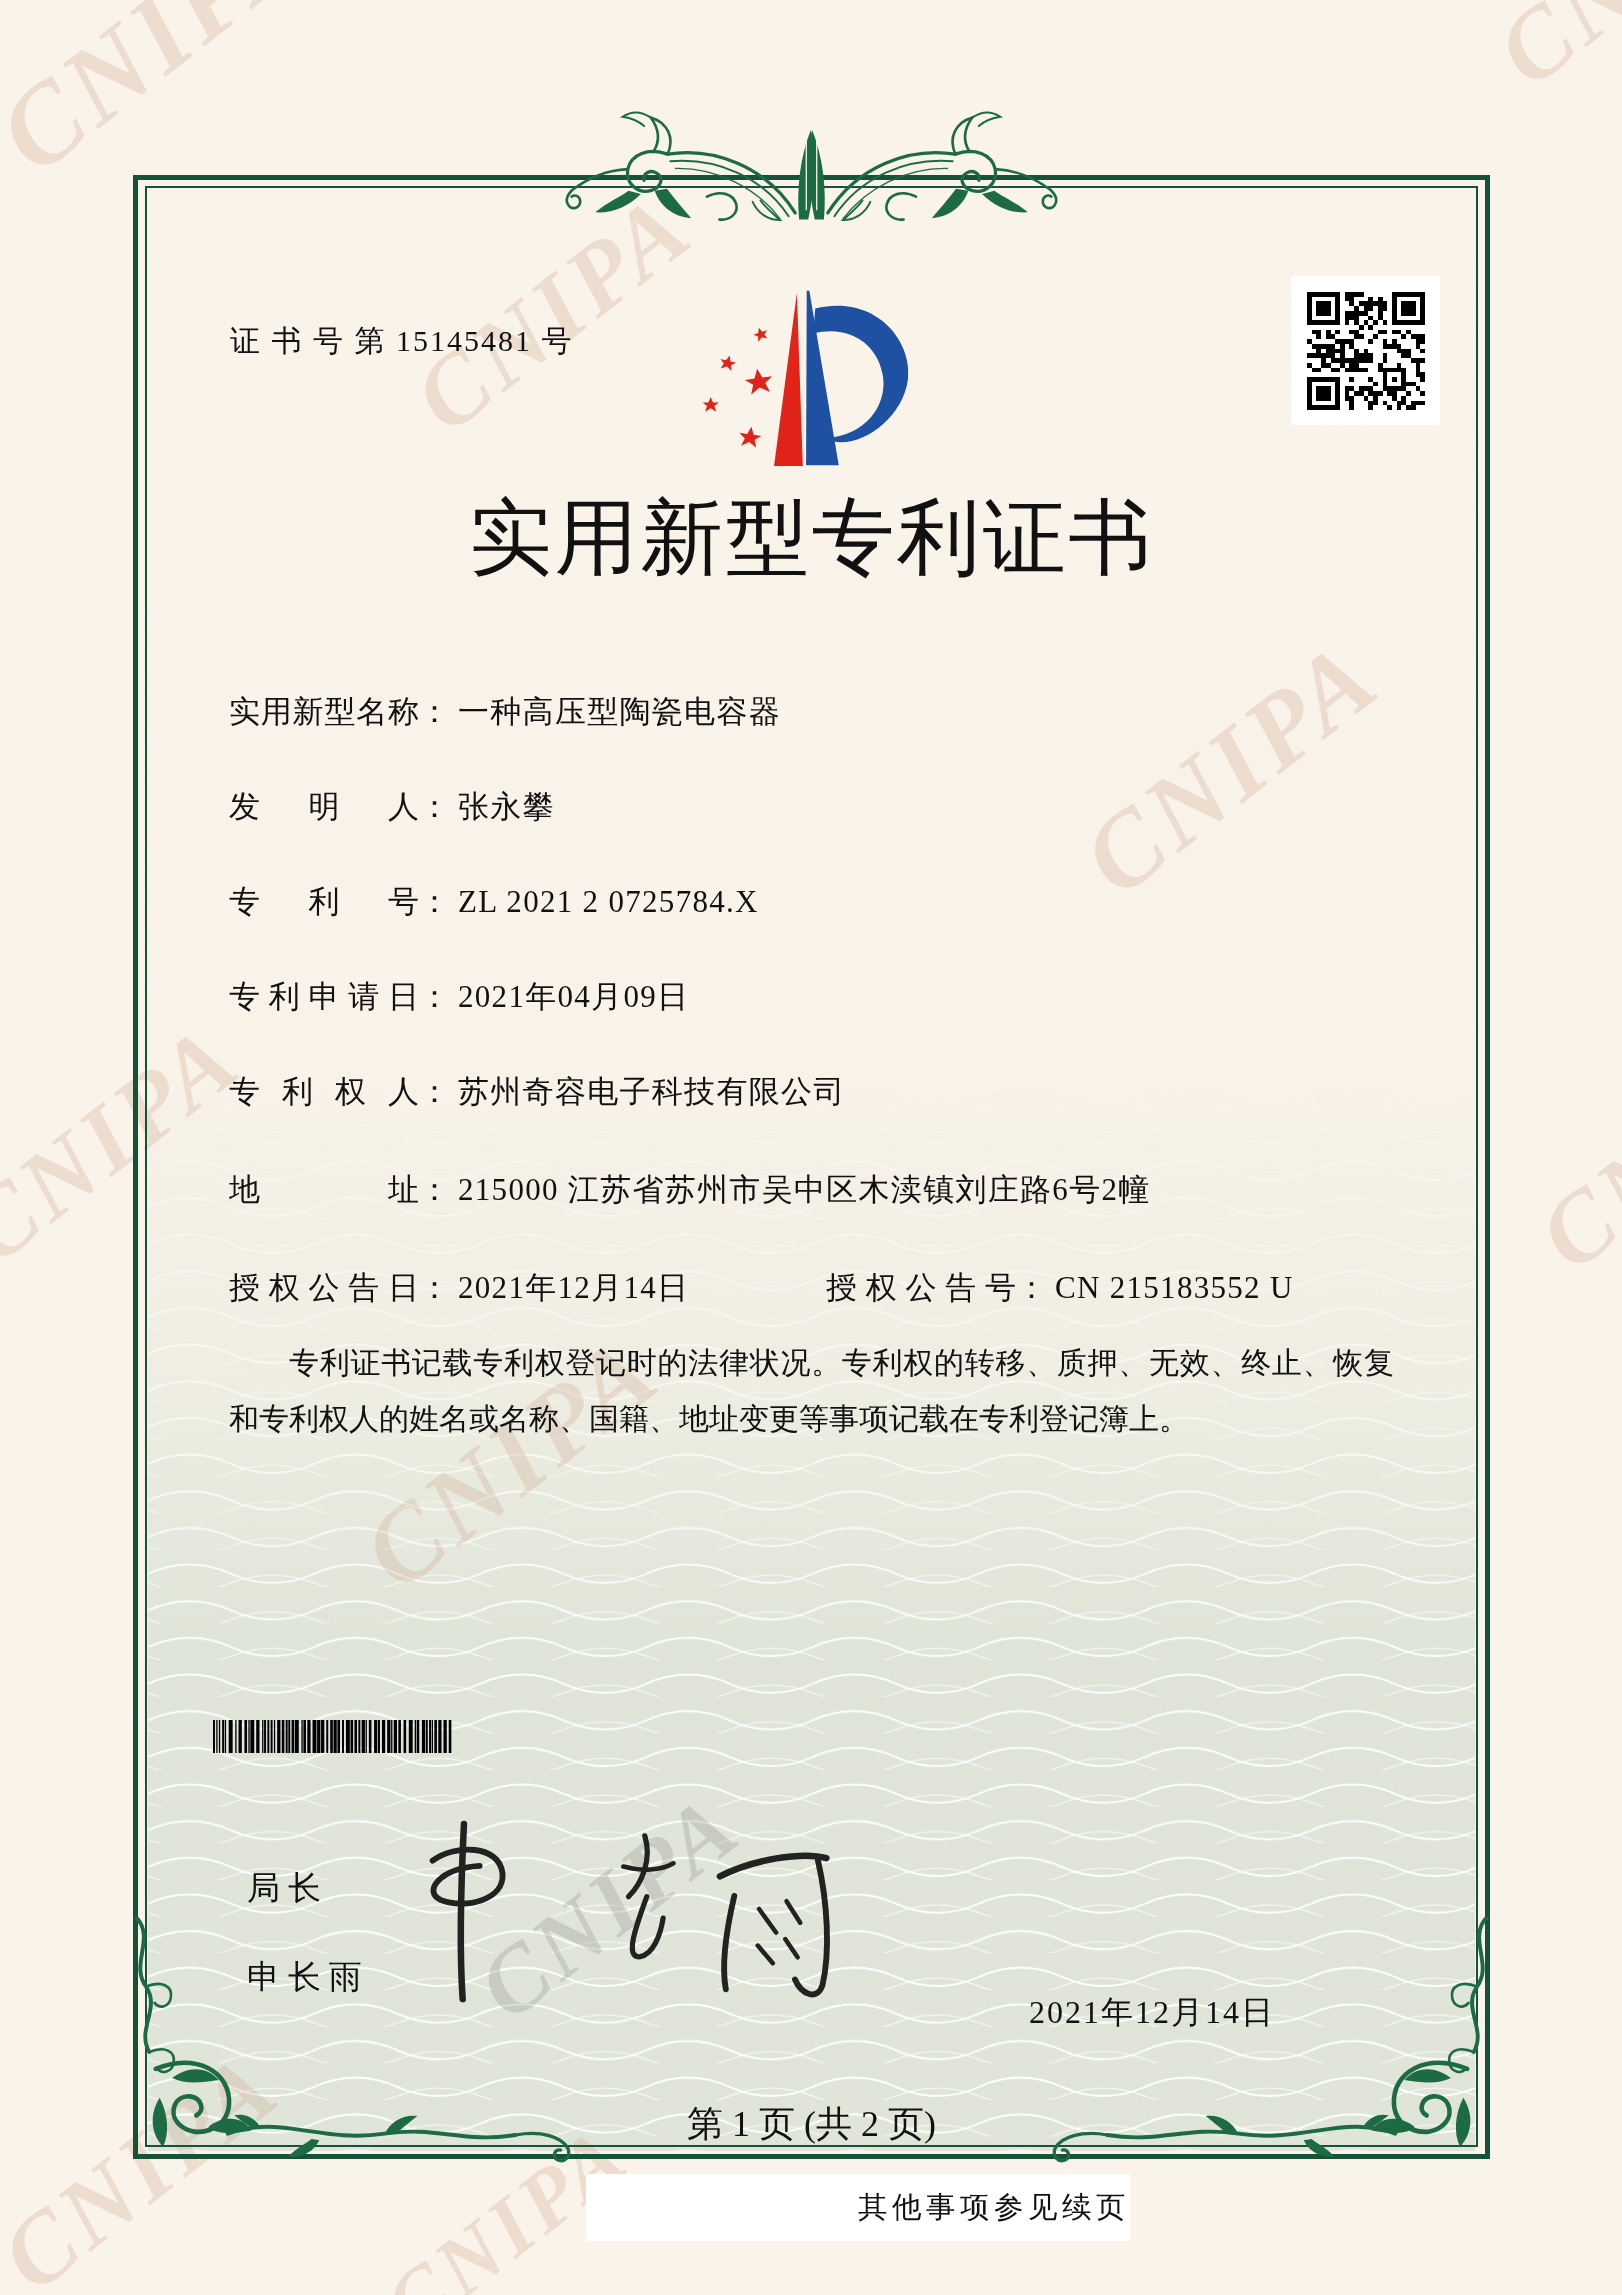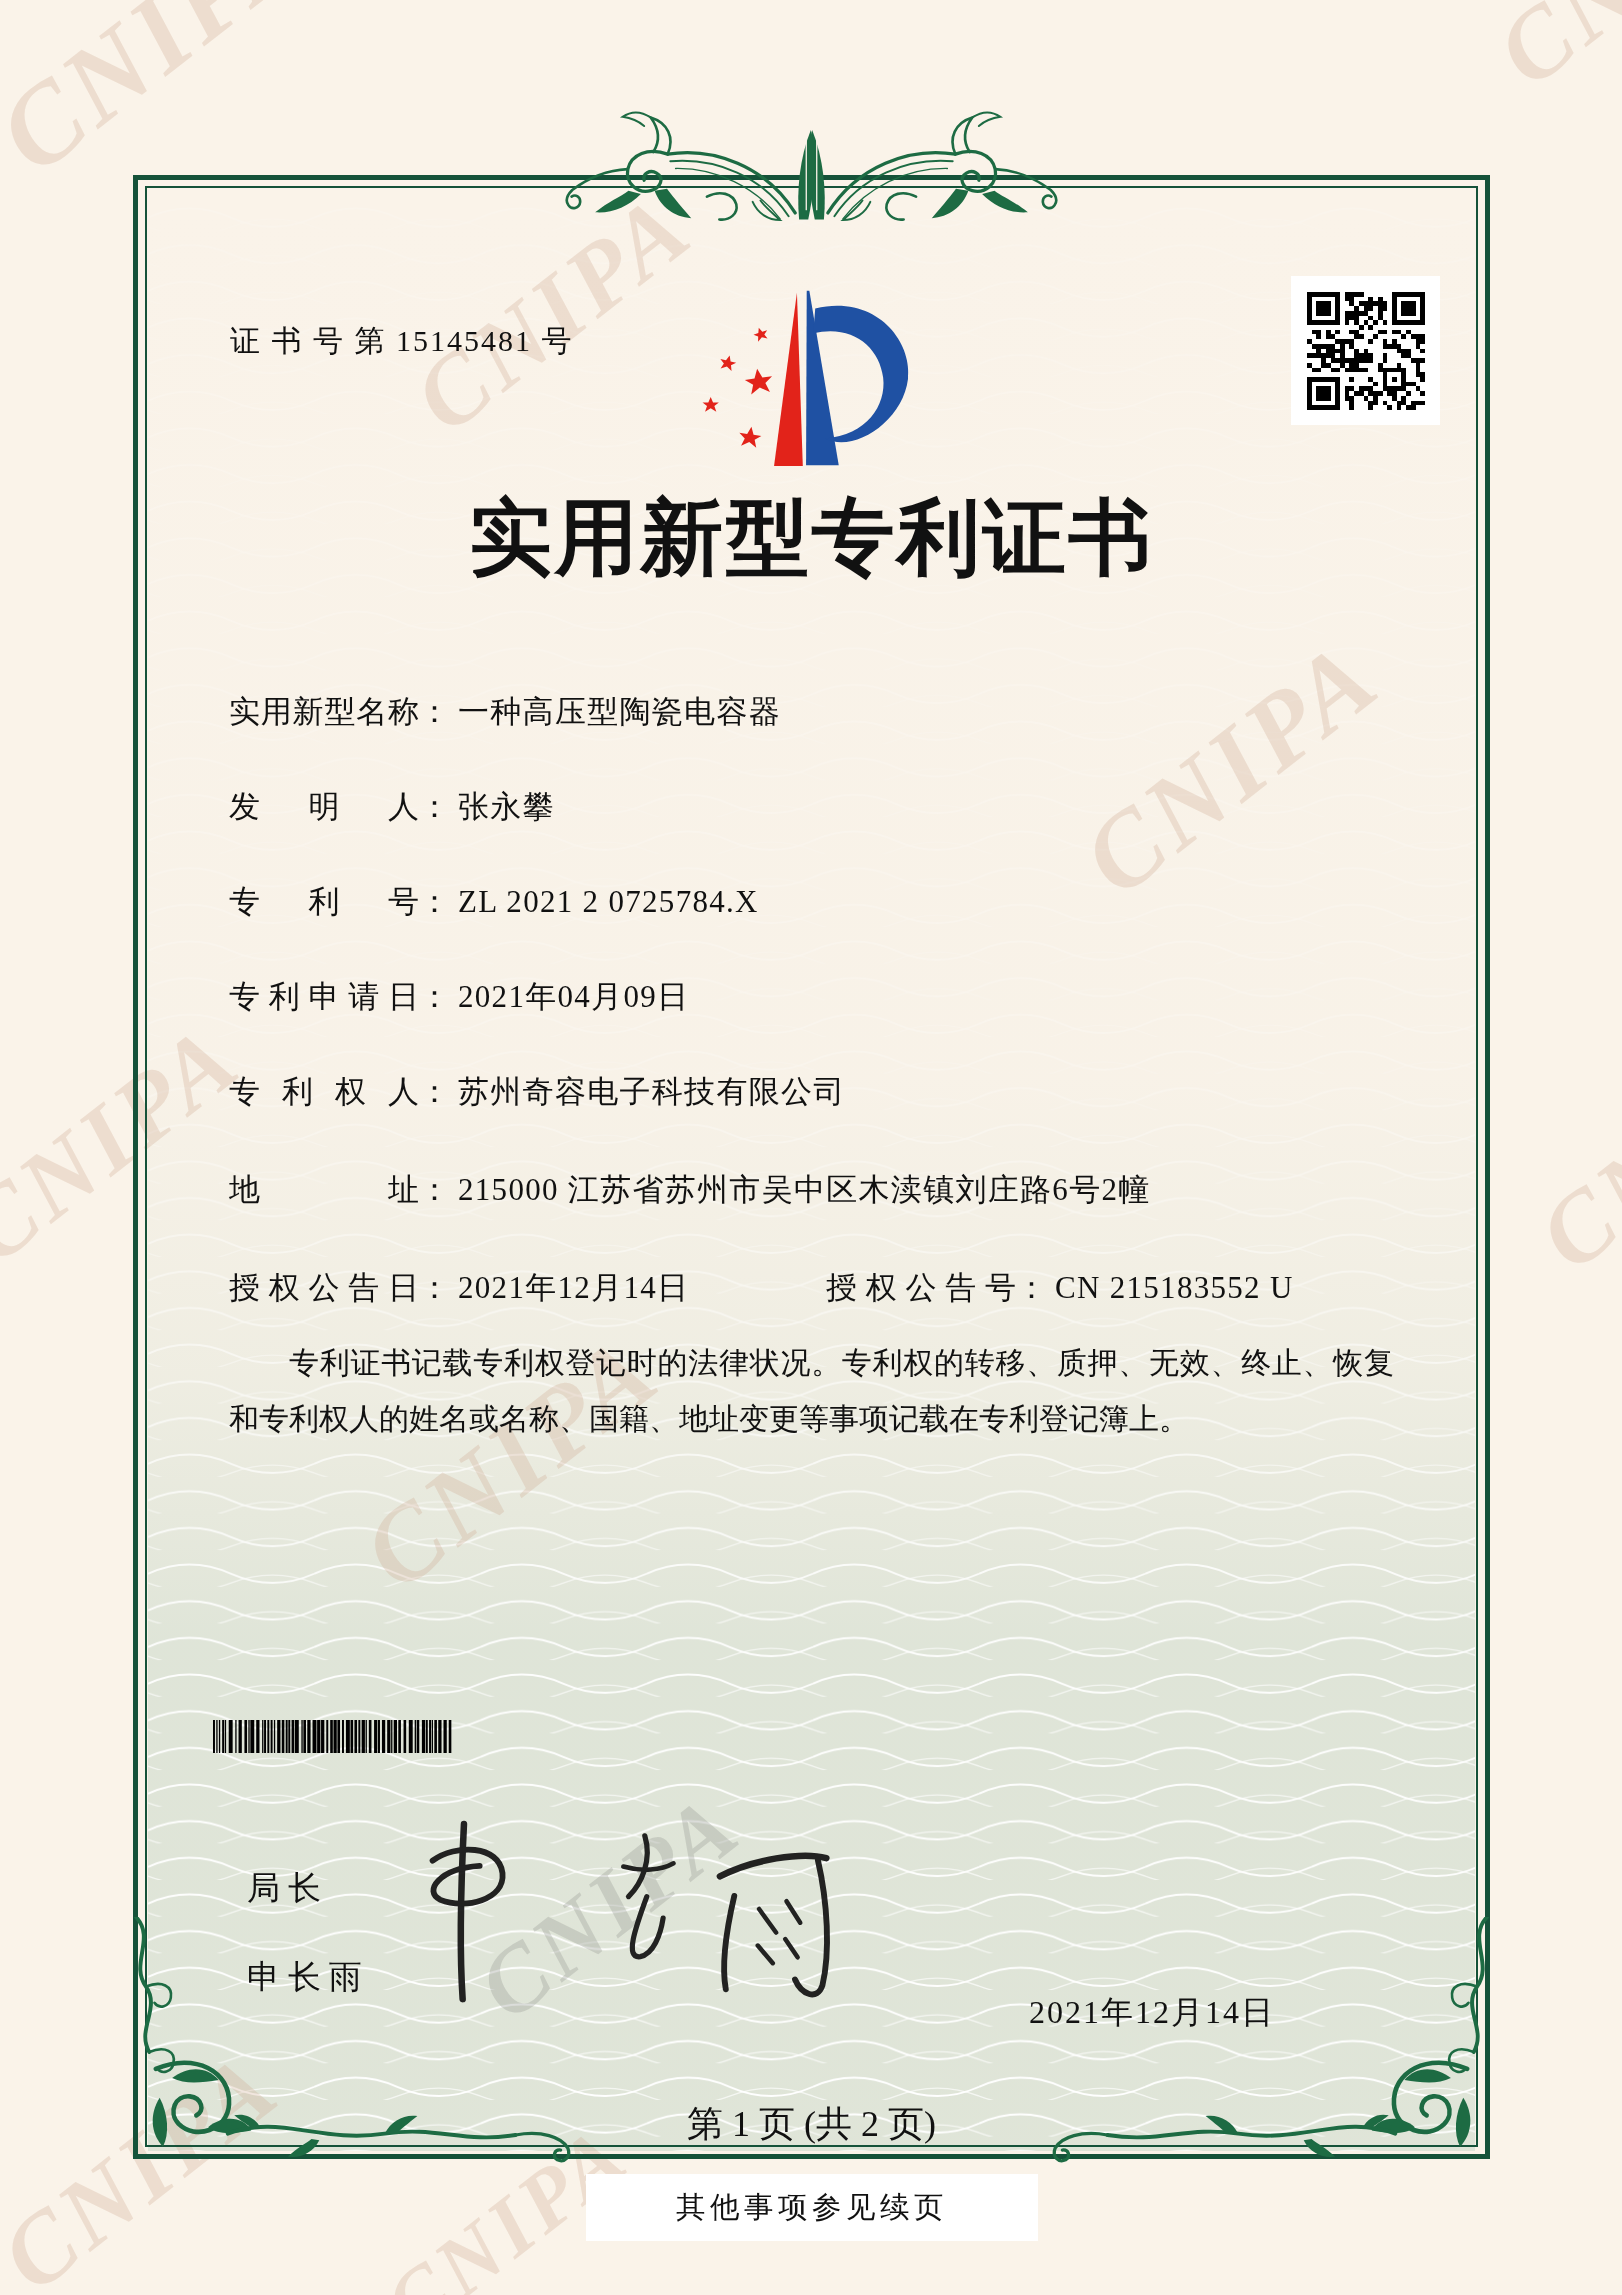--- a/index.html
+++ b/index.html
@@ -15,39 +15,39 @@
   .frame-outer{position:absolute;left:133px;top:175px;right:133px;bottom:136px;
       border:5.9px solid #155239;z-index:4;}
   .frame-inner{position:absolute;left:145px;top:186px;right:145px;bottom:148px;
       border:2px solid #155239;z-index:4;}
   
   #guilloche{position:absolute;left:148px;top:194px;width:1327px;height:1957px;z-index:1;}
   
   .orn{z-index:5;pointer-events:none;}
   .cert-no{position:absolute;left:230px;top:321px;font-size:30px;letter-spacing:2px;z-index:6;}
   .page-title{position:absolute;left:0;top:483px;width:100%;text-align:center;
-      font-size:83px;font-weight:bold;letter-spacing:2.6px;z-index:6;}
+      font-size:83px;font-weight:normal;letter-spacing:2.6px;z-index:6;}
   .f-row{position:absolute;left:229px;height:41px;font-size:31px;z-index:6;white-space:nowrap;}
   .f-label{display:inline-flex;justify-content:space-between;width:190px;vertical-align:top;}
   .f-colon{display:inline-block;}
   .f-value{display:inline-block;margin-left:8px;letter-spacing:1.3px;}
   .f-pair2{position:absolute;left:597px;top:0;}
   .body-text{position:absolute;left:229px;top:1335px;width:1165px;font-size:30px;
       line-height:56px;text-align:justify;z-index:6;}
   .body-text p{margin:0;text-indent:2em;}
   #barcode{position:absolute;left:213px;top:1720px;width:239px;height:33px;z-index:6;}
   .director-title{position:absolute;left:247px;top:1866px;font-size:33px;letter-spacing:7.9px;z-index:6;}
   .director-name{position:absolute;left:247px;top:1947px;font-size:33px;letter-spacing:7.9px;z-index:6;margin-top:8px;}
   #signature{position:absolute;left:393px;top:1798px;width:471px;height:222px;z-index:6;}
   .sign-date{position:absolute;left:982px;top:1991px;width:340px;text-align:center;
       font-size:32px;letter-spacing:2px;z-index:6;}
   .page-info{position:absolute;left:0;top:2100px;width:100%;text-align:center;
       font-size:36px;z-index:6;}
-  .continue-strip{position:absolute;left:586px;top:2174px;width:452px;height:67px;
-      background:#ffffff;z-index:7;display:flex;align-items:center;justify-content:center;font-family:Liberation Serif, serif;}
+  .continue-strip{position:absolute;left:586px;top:2174px;width:544px;height:67px;
+      background:#ffffff;z-index:7;display:flex;align-items:center;justify-content:flex-end;font-family:Liberation Serif, serif;}
   .continue-note{font-size:29.4px;letter-spacing:4.6px;}
   
   #logo{position:absolute;left:687px;top:281px;width:229px;height:196px;z-index:6;}
   .qr-box{position:absolute;left:1291px;top:276px;width:149px;height:149px;background:#fff;z-index:6;}
   #qr{position:absolute;left:15.7px;top:15.7px;width:118px;height:118px;}
 </style>
 </head>
 <body>
 
 <div class="wm" style="left:-26px;top:98px;font-size:111px;">CNIPA</div>

